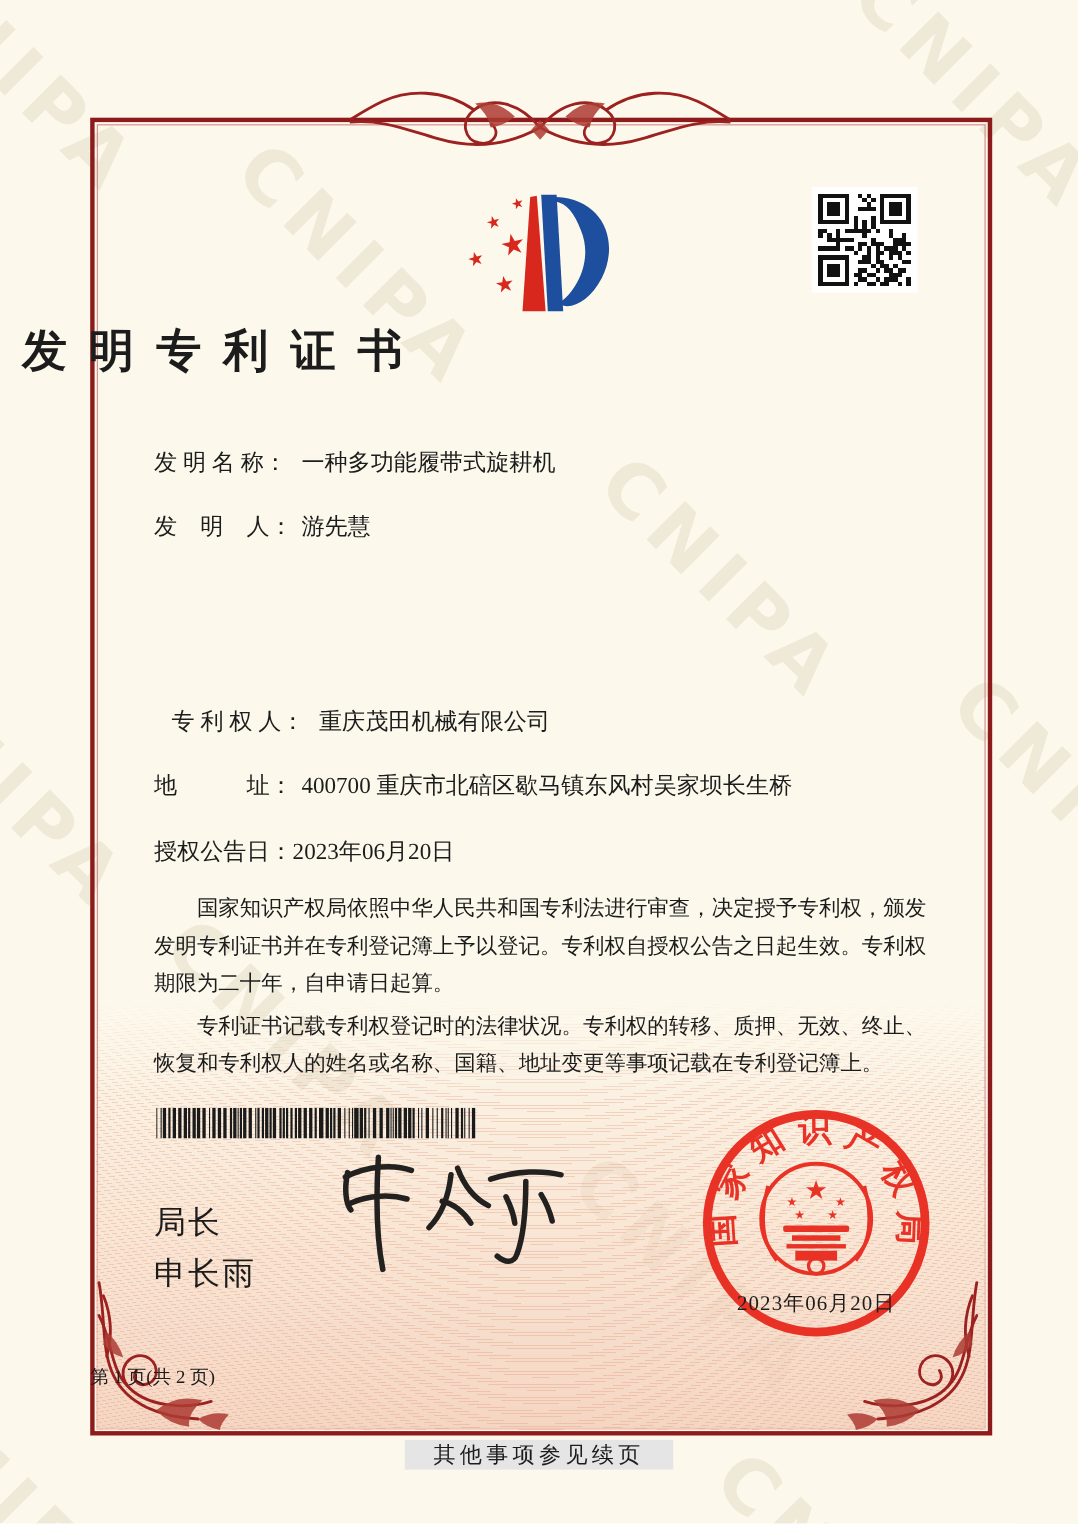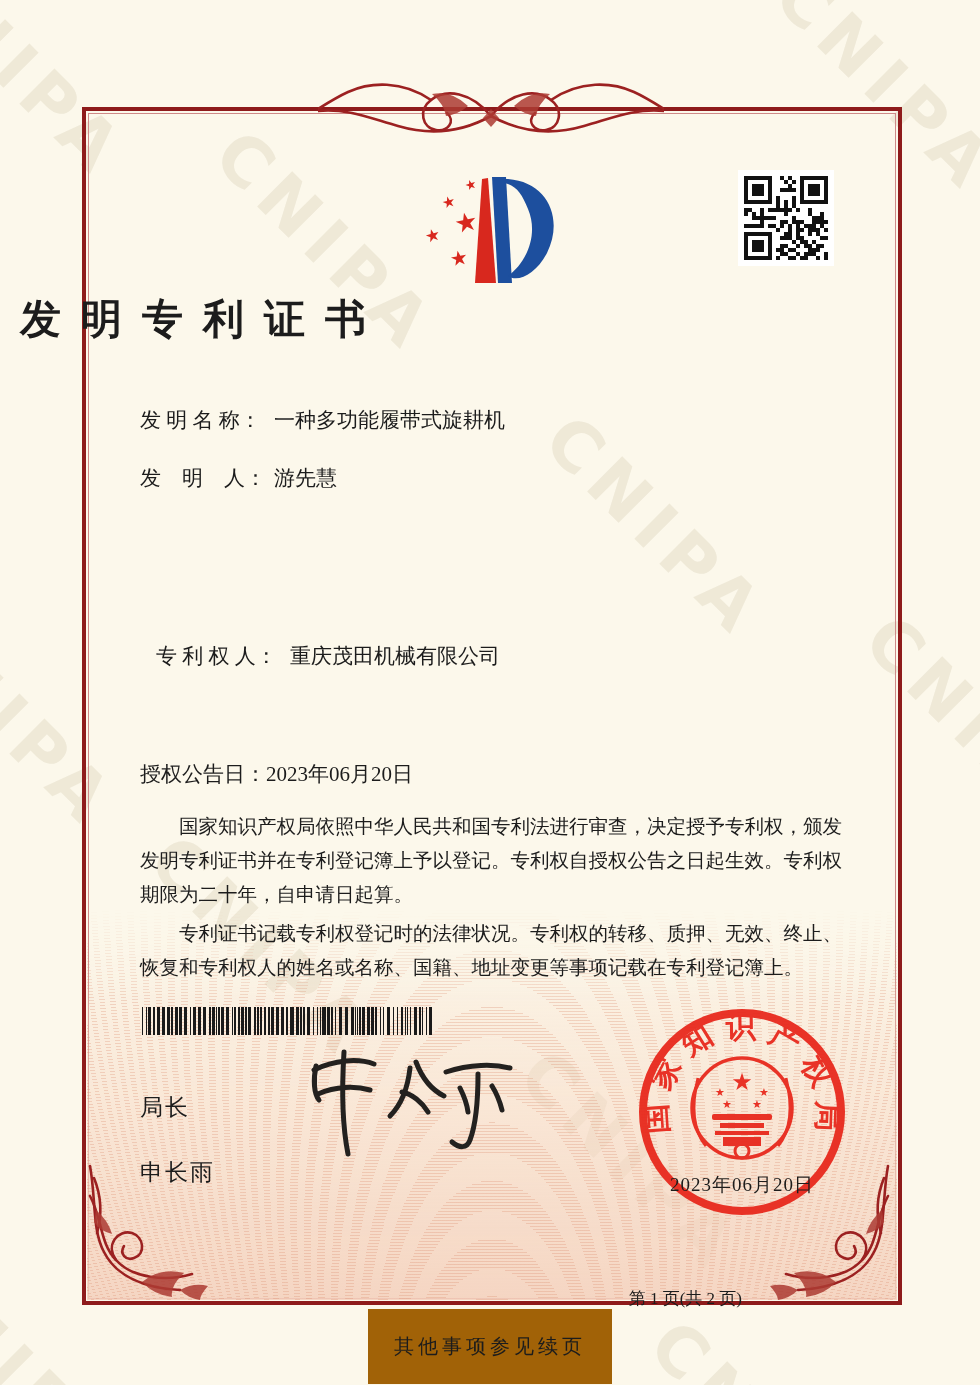--- a/index.html
+++ b/index.html
@@ -43,27 +43,27 @@
     font-size:41px; font-weight:bold; letter-spacing:20px; text-indent:20px;
   }
   .field-row{ position:absolute; left:140px; font-size:21px; white-space:nowrap; }
   .field-label{ display:inline-block; min-width:134px; }
   .grant-number{ position:absolute; left:490px; top:0; }
   .paragraphs{
     position:absolute; left:140px; top:810px; width:702px;
     font-size:19.5px; line-height:34px; text-align:justify;
   }
   .paragraphs p{ margin:0 0 5px 0; text-indent:2em; }
-  .director-line{ position:absolute; left:140px; font-size:23px;
+  .director-line{ position:absolute; left:140px; font-size:29px;
     font-family:"Liberation Sans", sans-serif; letter-spacing:2px; }
-  .page-info{ position:absolute; left:82px; top:1287px; width:660px;
-    text-align:right; font-size:17px; }
+  .page-info{ position:absolute; left:82px; top:1240px; width:660px;
+    text-align:left; font-size:17px; }
   .note-box{
     position:absolute; left:50%; top:1309px; transform:translateX(-50%);
-    background:#a16207; padding:24px 26px; font-size:20px; letter-spacing:4px;
+    background:#e5e5e5; padding:0 26px; font-size:20px; letter-spacing:4px;
     white-space:nowrap;
   }
   .qr-box{ position:absolute; left:738px; top:170px; width:96px; height:96px;
     background:#fff; padding:0; }
   svg{ display:block; }
 </style>
 </head>
 <body>
 
 <div class="page">
@@ -372,20 +372,23 @@
 
   <div class="field-row" style="top:464px;">
     <span class="field-label">发　明　人：</span><span>游先慧</span>
   </div>
   <div class="field-row" style="top:406px;">
     <span class="field-label">发 明 名 称：</span><span>一种多功能履带式旋耕机</span>
   </div>
   <div class="field-row" style="top:642px;margin-left:16px;">
     <span class="field-label">专 利 权 人：</span><span>重庆茂田机械有限公司</span>
   </div>
+  <div class="field-row" style="top:700px;">
+    <span class="field-label">地　　　址：</span><span>400700 重庆市北碚区歇马镇东风村吴家坝长生桥</span>
+  </div>
   <div class="field-row" style="top:760px; right:140px;">
     <span>授权公告日：</span><span>2023年06月20日</span>
   </div>
 
   <div class="paragraphs">
     <p>国家知识产权局依照中华人民共和国专利法进行审查，决定授予专利权，颁发发明专利证书并在专利登记簿上予以登记。专利权自授权公告之日起生效。专利权期限为二十年，自申请日起算。</p>
     <p>专利证书记载专利权登记时的法律状况。专利权的转移、质押、无效、终止、恢复和专利权人的姓名或名称、国籍、地址变更等事项记载在专利登记簿上。</p>
   </div>
 
   <svg id="barcode" class="ornament" style="left:142px;top:1007px;" width="292" height="28" viewBox="0 0 292 28">
@@ -457,21 +460,21 @@
       <rect x="265" y="0" width="1" height="28" fill="#1a1a1a"></rect>
       <rect x="268" y="0" width="1" height="28" fill="#1a1a1a"></rect>
       <rect x="272" y="0" width="3" height="28" fill="#1a1a1a"></rect>
       <rect x="277" y="0" width="2" height="28" fill="#1a1a1a"></rect>
       <rect x="280" y="0" width="1" height="28" fill="#1a1a1a"></rect>
       <rect x="284" y="0" width="1" height="28" fill="#1a1a1a"></rect>
       <rect x="287" y="0" width="3" height="28" fill="#1a1a1a"></rect>
     </svg>
 
   <div class="director-line" style="top:1092px;">局长</div>
-  <div class="director-line" style="top:1138px;margin-top:19px;">申长雨</div>
+  <div class="director-line" style="top:1138px;">申长雨</div>
 
   <svg class="ornament" style="left:286px;top:1042px;" width="230" height="118" viewBox="0 0 230 118">
     <g stroke="#23211f" stroke-width="5" fill="none" stroke-linecap="round" stroke-linejoin="round">
       <path d="M28,28 C48,18 72,16 88,22"></path>
       <path d="M32,52 C50,44 70,44 84,48"></path>
       <path d="M30,24 C27,38 28,52 33,58"></path>
       <path d="M58,10 C56,42 56,82 62,112"></path>
       <path d="M124,26 C122,44 116,62 104,74"></path>
       <path d="M116,50 C126,52 136,60 142,70"></path>
       <path d="M130,20 C136,36 146,48 158,54"></path>

